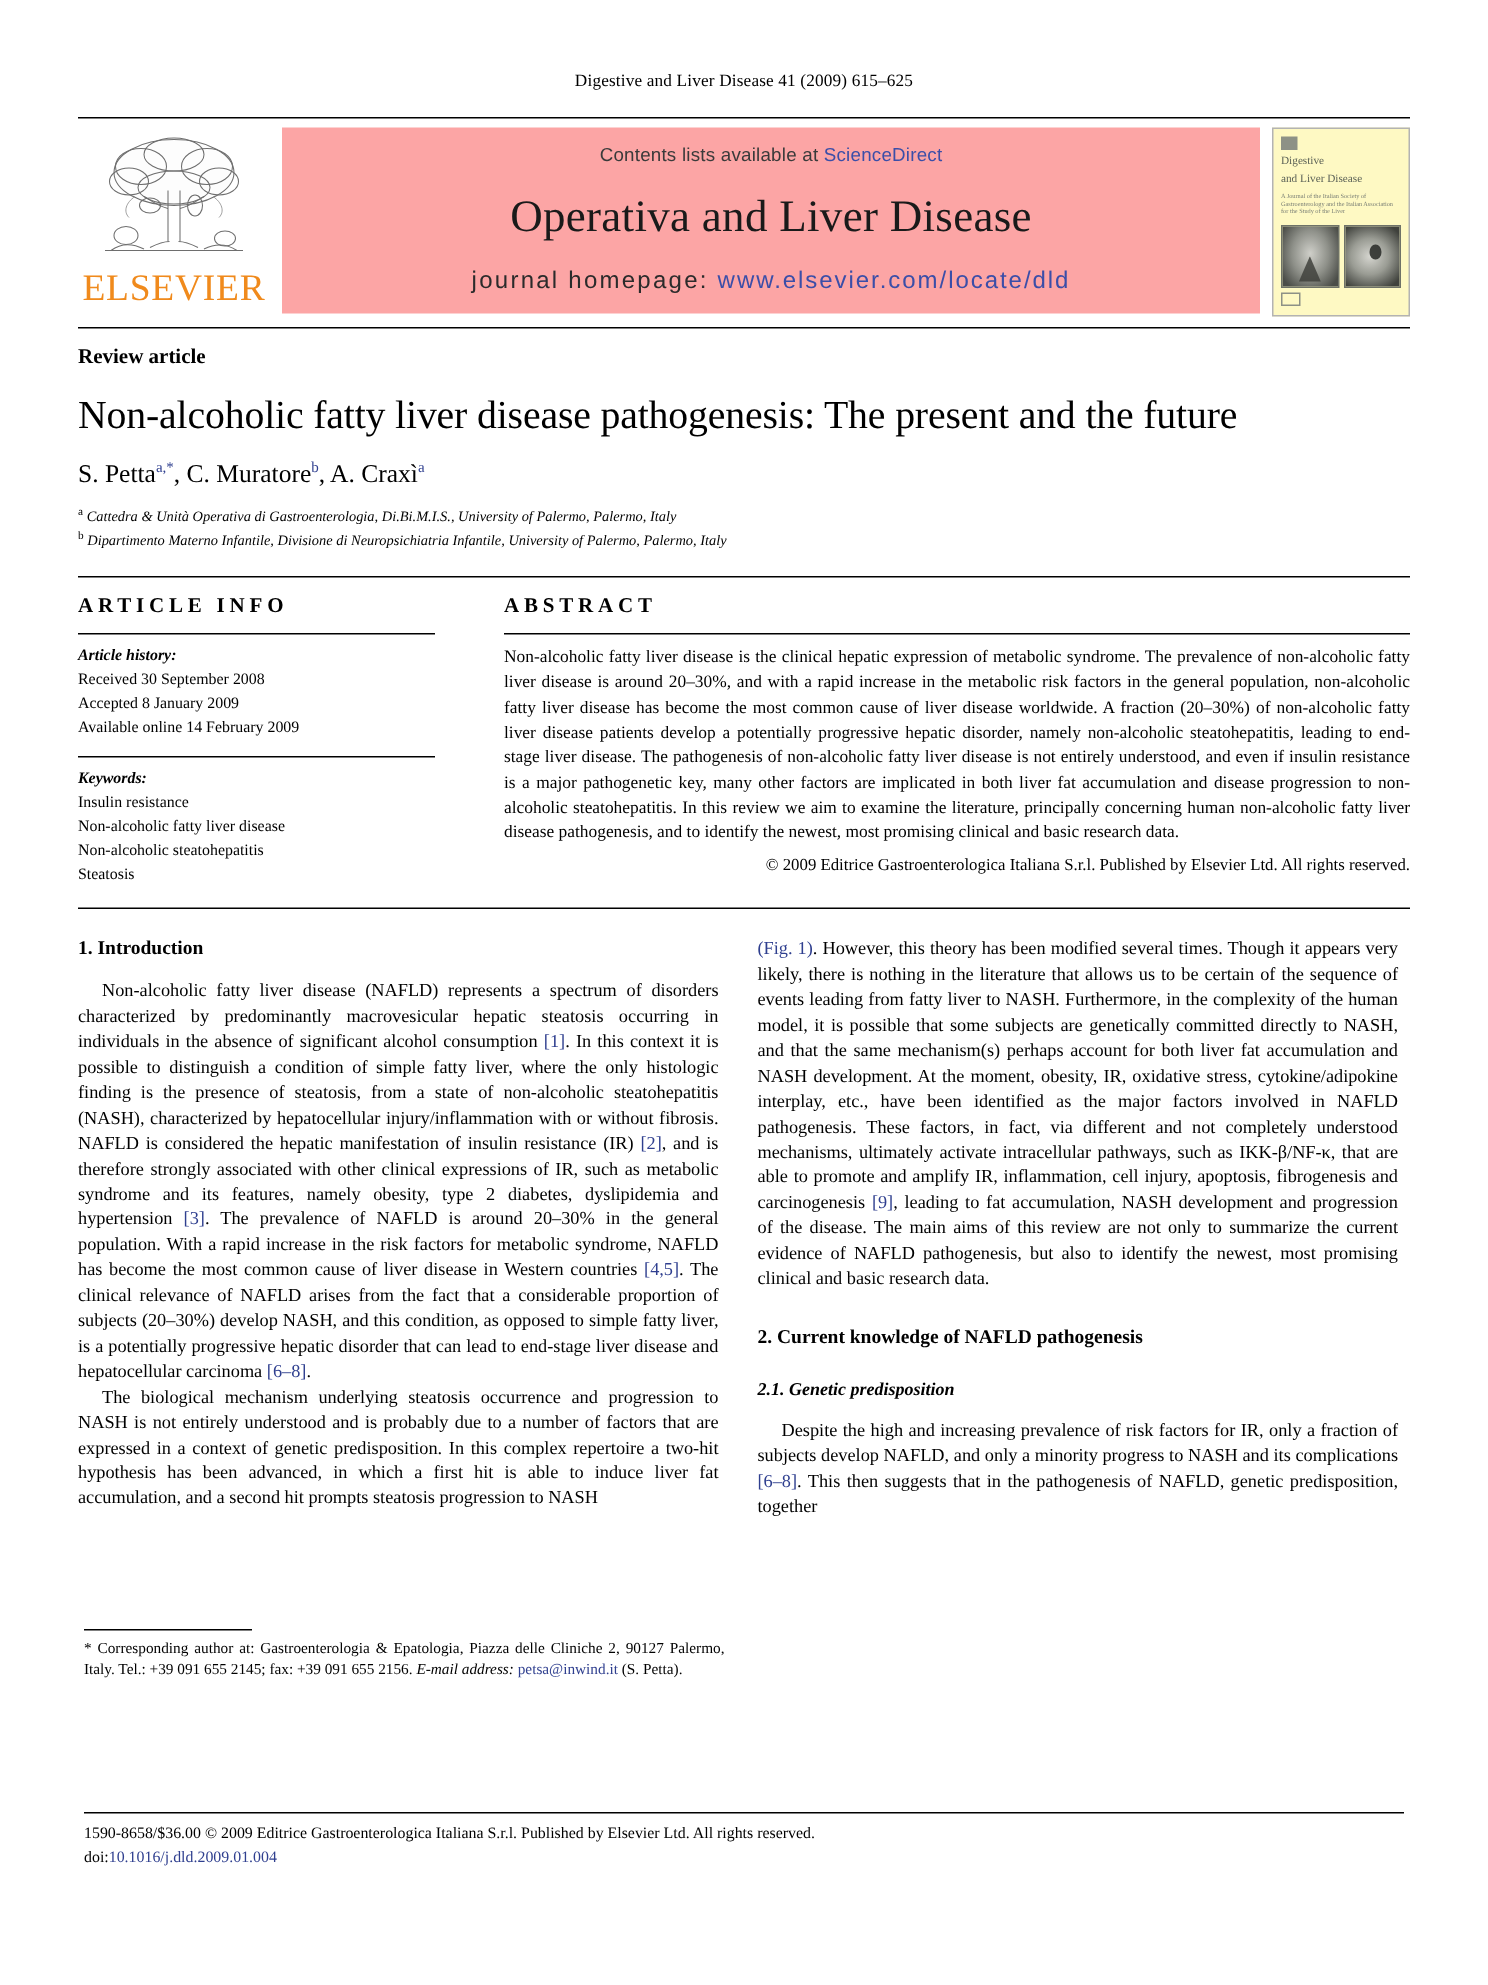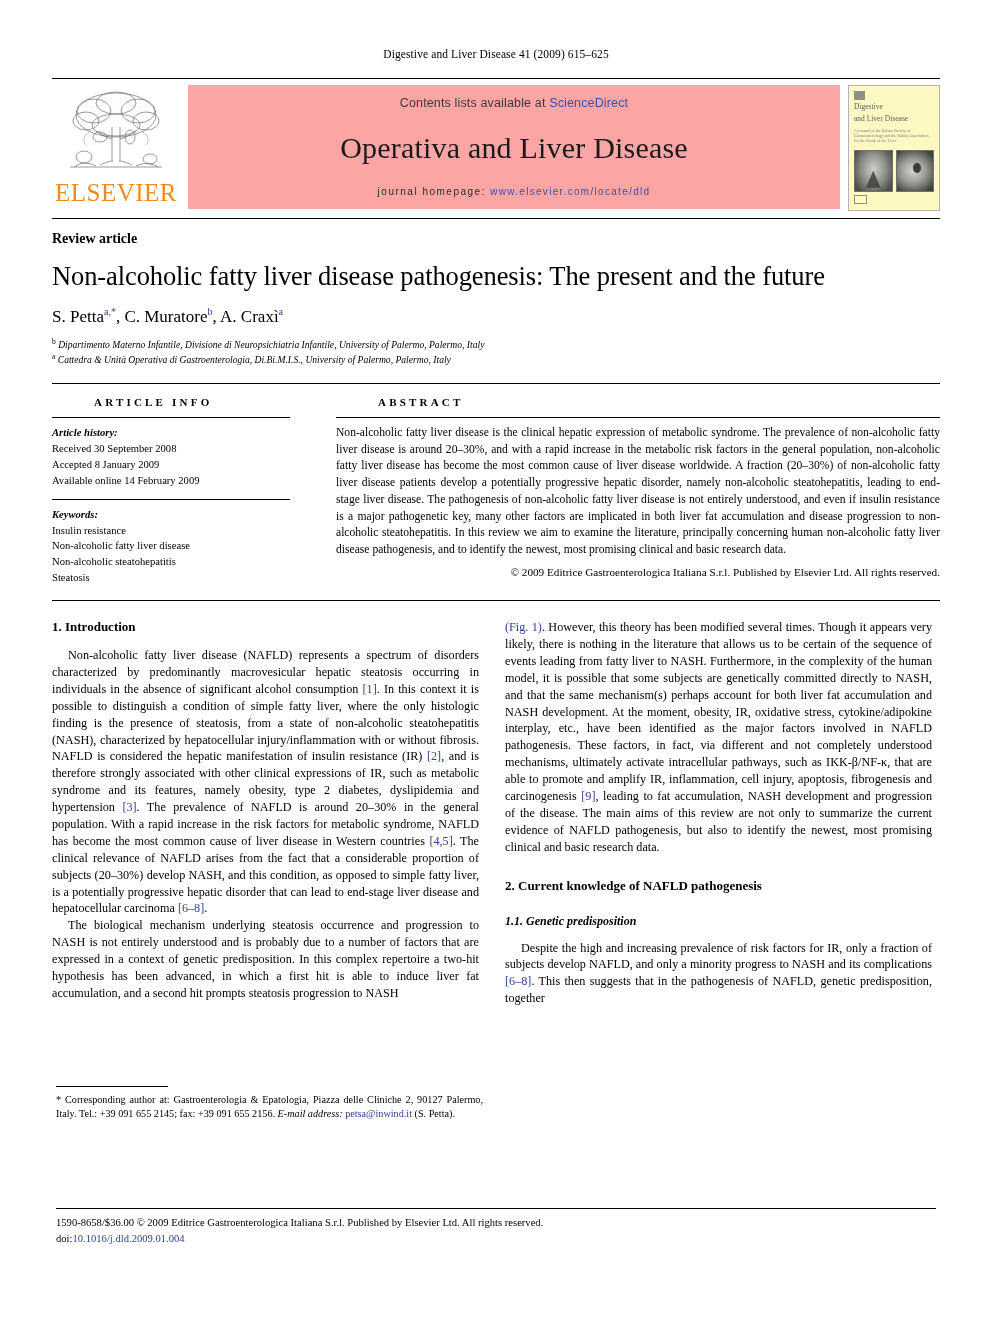--- a/index.html
+++ b/index.html
@@ -73,21 +73,21 @@
   .sd-link { color: #3b4ea8; }
   .banner-title {
     font-family: "Liberation Serif", serif;
     font-size: 30px;
     color: #1a1a1a;
     letter-spacing: .2px;
     line-height: 1;
   }
   .banner-homepage {
     font-family: "Liberation Sans", sans-serif;
-    font-size: 10px;
+    font-size: 16px;
     color: #2b2b2b;
     letter-spacing: 1.5px;
   }
   .hp-link { color: #3b4ea8; letter-spacing: 1.3px; }
 
   
   .cover {
     width: 92px;
     flex: 0 0 92px;
     height: 126px;
@@ -147,23 +147,22 @@
 
   
   .info-rule-top { border-top: .8px solid #000; margin-top: 16px; }
   .info-row { display: flex; gap: 46px; margin-top: 12px; }
   .info-col { width: 238px; flex: 0 0 238px; }
   .abs-col { flex: 1 1 auto; }
 
   .sec-heading {
     font-family: "Liberation Serif", serif;
     font-weight: bold;
-    font-size: 11px;
+    font-size: 14px;
     letter-spacing: 3.2px;
-    margin-left: 42px;
   }
   .hr-dark { border-top: .9px solid #000; margin: 9px 0 7px 0; }
   .hr-dark.tight { margin-top: 10px; }
 
   .info-label {
     font-family: "Liberation Serif", serif;
     font-style: italic; font-weight: bold;
     font-size: 10.6px;
     line-height: 1.5;
   }
@@ -318,22 +317,22 @@
   <div class="article-type">Review article</div>
   <div class="paper-title">Non-alcoholic fatty liver disease pathogenesis: The present and the future</div>
 
   <div class="authors">
     <span>S. Petta</span><sup class="sup-link">a,*</sup>,
     <span>C. Muratore</span><sup class="sup-link">b</sup>,
     <span>A. Craxì</span><sup class="sup-link">a</sup>
   </div>
 
   <div class="affil">
+    <div><sup>a</sup> <span>Cattedra &amp; Unità Operativa di Gastroenterologia, Di.Bi.M.I.S., University of Palermo, Palermo, Italy</span></div>
     <div><sup>b</sup> <span>Dipartimento Materno Infantile, Divisione di Neuropsichiatria Infantile, University of Palermo, Palermo, Italy</span></div>
-    <div><sup>a</sup> <span>Cattedra &amp; Unità Operativa di Gastroenterologia, Di.Bi.M.I.S., University of Palermo, Palermo, Italy</span></div>
   </div>
 
   <div class="info-rule-top"></div>
 
   <div class="info-row">
 
     <div class="info-col">
       <div class="sec-heading">ARTICLE INFO</div>
       <div class="hr-dark"></div>
       <div class="info-label">Article history:</div>
@@ -362,21 +361,21 @@
 
     <div class="col left">
       <h2 class="num-heading">1.  Introduction</h2>
       <p class="body"><span>Non-alcoholic fatty liver disease (NAFLD) represents a spectrum of disorders characterized by predominantly macrovesicular hepatic steatosis occurring in individuals in the absence of significant alcohol consumption </span><span class="ref">[1]</span><span>. In this context it is possible to distinguish a condition of simple fatty liver, where the only histologic finding is the presence of steatosis, from a state of non-alcoholic steatohepatitis (NASH), characterized by hepatocellular injury/inflammation with or without fibrosis. NAFLD is considered the hepatic manifestation of insulin resistance (IR) </span><span class="ref">[2]</span><span>, and is therefore strongly associated with other clinical expressions of IR, such as metabolic syndrome and its features, namely obesity, type 2 diabetes, dyslipidemia and hypertension </span><span class="ref">[3]</span><span>. The prevalence of NAFLD is around 20–30% in the general population. With a rapid increase in the risk factors for metabolic syndrome, NAFLD has become the most common cause of liver disease in Western countries </span><span class="ref">[4,5]</span><span>. The clinical relevance of NAFLD arises from the fact that a considerable proportion of subjects (20–30%) develop NASH, and this condition, as opposed to simple fatty liver, is a potentially progressive hepatic disorder that can lead to end-stage liver disease and hepatocellular carcinoma </span><span class="ref">[6–8]</span><span>.</span></p>
       <p class="body"><span>The biological mechanism underlying steatosis occurrence and progression to NASH is not entirely understood and is probably due to a number of factors that are expressed in a context of genetic predisposition. In this complex repertoire a two-hit hypothesis has been advanced, in which a first hit is able to induce liver fat accumulation, and a second hit prompts steatosis progression to NASH </span></p>
     </div>
 
     <div class="col right">
       <p class="body" style="text-indent:0"><span class="ref">(Fig. 1)</span><span>. However, this theory has been modified several times. Though it appears very likely, there is nothing in the literature that allows us to be certain of the sequence of events leading from fatty liver to NASH. Furthermore, in the complexity of the human model, it is possible that some subjects are genetically committed directly to NASH, and that the same mechanism(s) perhaps account for both liver fat accumulation and NASH development. At the moment, obesity, IR, oxidative stress, cytokine/adipokine interplay, etc., have been identified as the major factors involved in NAFLD pathogenesis. These factors, in fact, via different and not completely understood mechanisms, ultimately activate intracellular pathways, such as IKK-β/NF-κ, that are able to promote and amplify IR, inflammation, cell injury, apoptosis, fibrogenesis and carcinogenesis </span><span class="ref">[9]</span><span>, leading to fat accumulation, NASH development and progression of the disease. The main aims of this review are not only to summarize the current evidence of NAFLD pathogenesis, but also to identify the newest, most promising clinical and basic research data.</span></p>
       <h2 class="num-heading spaced">2.  Current knowledge of NAFLD pathogenesis</h2>
-      <h3 class="sub-heading">1.1.  Genetic predisposition</h3>
+      <h3 class="sub-heading">2.1.  Genetic predisposition</h3>
       <p class="body"><span>Despite the high and increasing prevalence of risk factors for IR, only a fraction of subjects develop NAFLD, and only a minority progress to NASH and its complications </span><span class="ref">[6–8]</span><span>. This then suggests that in the pathogenesis of NAFLD, genetic predisposition, together</span></p>
     </div>
   </div>
 
   <div class="footnote-block">
     <div class="fn-rule"></div>
     <div class="footnote">
       <span class="fn-star">*</span><span> Corresponding author at: Gastroenterologia &amp; Epatologia, Piazza delle Cliniche 2, 90127 Palermo, Italy. Tel.: +39 091 655 2145; fax: +39 091 655 2156.</span>
       <span class="fn-email-label">E-mail address:</span>
       <span class="mail-link">petsa@inwind.it</span><span> (S. Petta).</span>

